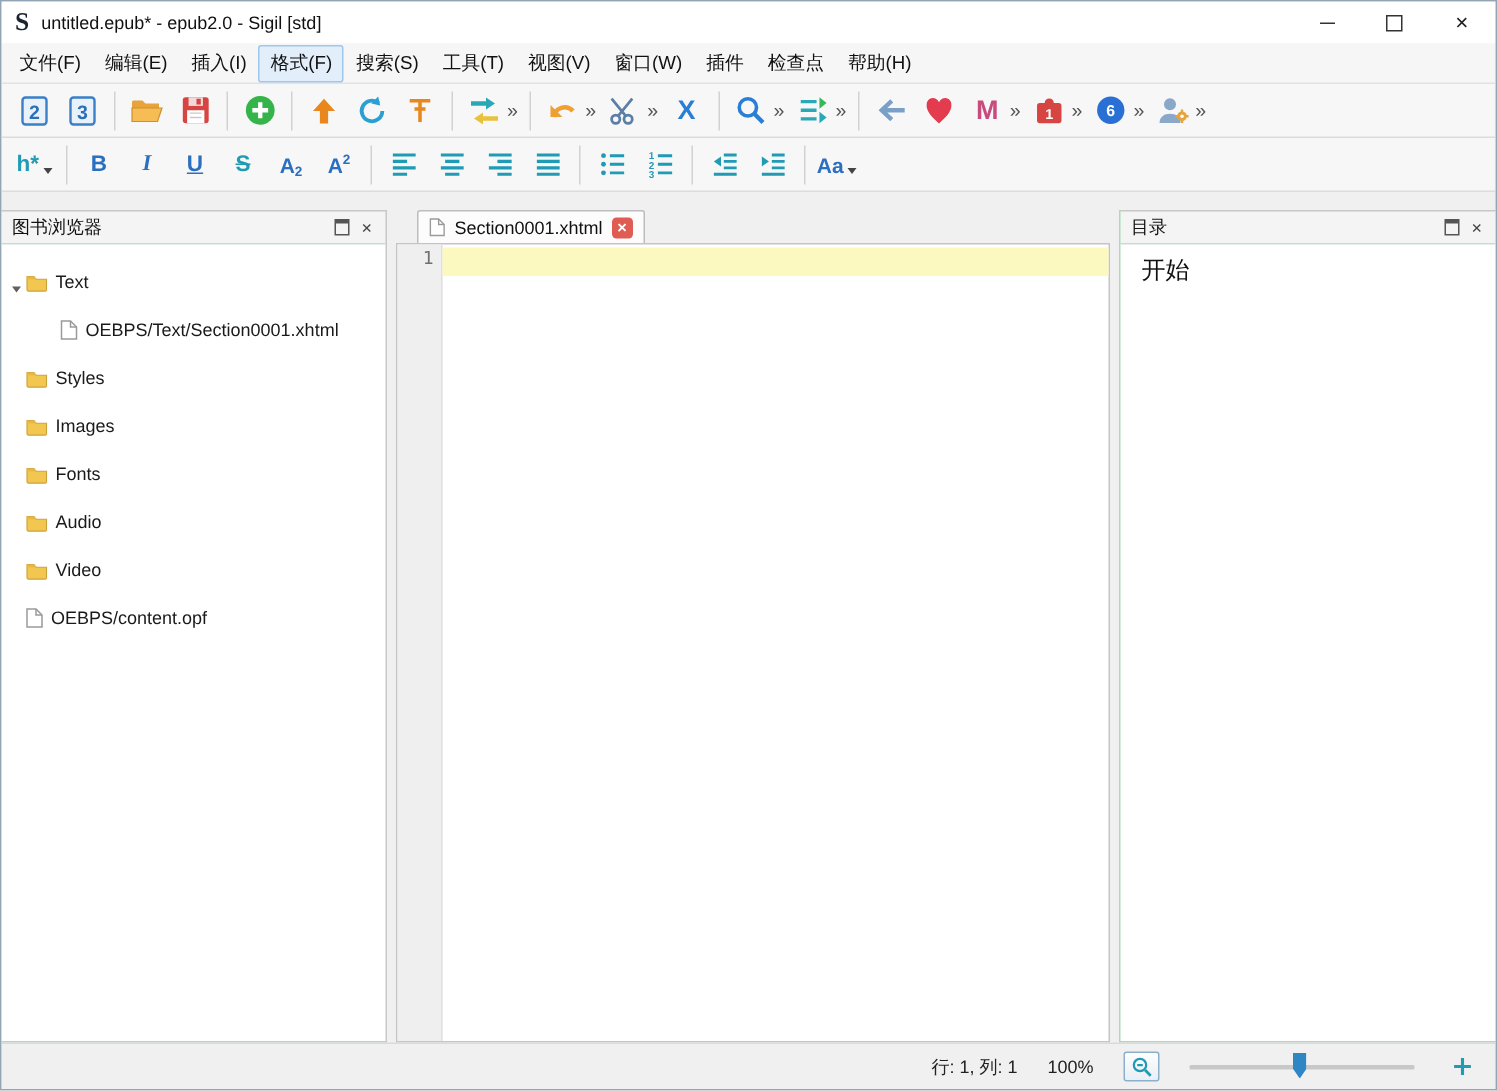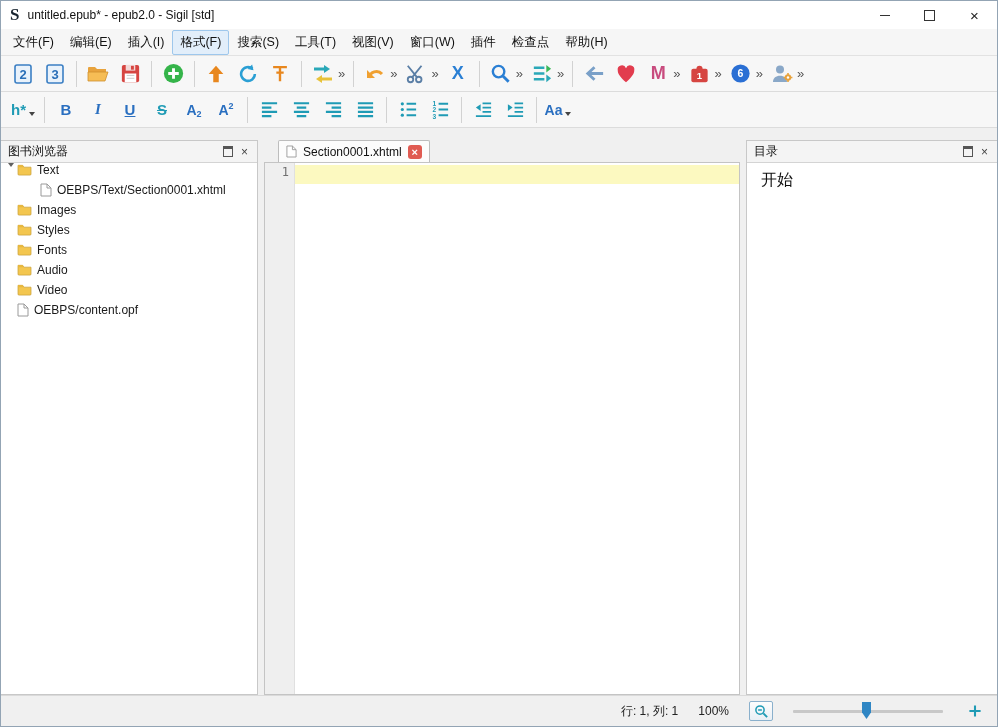--- a/index.html
+++ b/index.html
@@ -37,21 +37,21 @@
   .dock-left{width:256px;flex:0 0 auto;border-left:none;}
   .dock-right{width:250px;flex:0 0 auto;border-right:none;}
   .dock-head{height:21px;background:#f4f4f4;border-bottom:1px solid #d4d4d4;display:flex;align-items:center;padding:0 4px 0 7px;flex:0 0 auto;}
   .dock-title{font-size:12px;color:#111;}
   .dock-spacer{flex:1;}
   .dock-btn{width:17px;height:16px;display:flex;align-items:center;justify-content:center;background:transparent;border:none;padding:0;color:#444;font-size:12px;line-height:1;}
   .float-ic{width:8px;height:7px;border:1px solid #555;border-top:3px solid #555;display:block;}
   .dock-body{flex:1;background:#fff;overflow:hidden;min-height:0;}
 
   
-  .trow{height:20px;display:flex;align-items:flex-start;padding-left:3px;font-size:12px;color:#1a1a1a;white-space:nowrap;}
+  .trow{height:20px;display:flex;align-items:flex-end;padding-left:3px;font-size:12px;color:#1a1a1a;white-space:nowrap;margin-top:12px;}
   .trow.sel{background:#d0d0d0;}
   .chev-slot{width:13px;display:flex;align-items:center;justify-content:center;flex:0 0 auto;}
   .chev-down{width:0;height:0;border-left:3.5px solid transparent;border-right:3.5px solid transparent;border-top:4.5px solid #606060;}
   .lvl1{padding-left:26px;}
   .tico{margin-right:5px;flex:0 0 auto;display:block;}
 
   
   .center{flex:1;display:flex;flex-direction:column;margin:0 6px;min-width:0;min-height:0;}
   .tabbar{height:22px;display:flex;align-items:flex-end;flex:0 0 auto;}
   .tab{height:21px;background:#fcfcfc;border:1px solid #bdbdbd;border-bottom:none;border-radius:2px 2px 0 0;display:flex;align-items:center;gap:6px;padding:0 7px;margin-left:14px;font-size:12px;color:#111;}
@@ -363,29 +363,29 @@
               <path d="M7 1v4h4" fill="none" stroke="#9a9a9a"></path>
             </svg>
           <span>OEBPS/Text/Section0001.xhtml</span>
         </div>
         <div class="trow">
           <span class="chev-slot"></span>
           <svg class="tico" width="15" height="13" viewBox="0 0 16 14">
               <path d="M1 2.5h5l1.5 2H15V12a1 1 0 0 1-1 1H2a1 1 0 0 1-1-1z" fill="#f3c64f" stroke="#caa23a" stroke-width="0.8"></path>
               <path d="M1 2.5h5l1.5 2H1z" fill="#e8b83e"></path>
             </svg>
+          <span>Styles</span>
+        </div>
+        <div class="trow">
+          <span class="chev-slot"></span>
+          <svg class="tico" width="15" height="13" viewBox="0 0 16 14">
+              <path d="M1 2.5h5l1.5 2H15V12a1 1 0 0 1-1 1H2a1 1 0 0 1-1-1z" fill="#f3c64f" stroke="#caa23a" stroke-width="0.8"></path>
+              <path d="M1 2.5h5l1.5 2H1z" fill="#e8b83e"></path>
+            </svg>
           <span>Images</span>
-        </div>
-        <div class="trow">
-          <span class="chev-slot"></span>
-          <svg class="tico" width="15" height="13" viewBox="0 0 16 14">
-              <path d="M1 2.5h5l1.5 2H15V12a1 1 0 0 1-1 1H2a1 1 0 0 1-1-1z" fill="#f3c64f" stroke="#caa23a" stroke-width="0.8"></path>
-              <path d="M1 2.5h5l1.5 2H1z" fill="#e8b83e"></path>
-            </svg>
-          <span>Styles</span>
         </div>
         <div class="trow">
           <span class="chev-slot"></span>
           <svg class="tico" width="15" height="13" viewBox="0 0 16 14">
               <path d="M1 2.5h5l1.5 2H15V12a1 1 0 0 1-1 1H2a1 1 0 0 1-1-1z" fill="#f3c64f" stroke="#caa23a" stroke-width="0.8"></path>
               <path d="M1 2.5h5l1.5 2H1z" fill="#e8b83e"></path>
             </svg>
           <span>Fonts</span>
         </div>
         <div class="trow">

